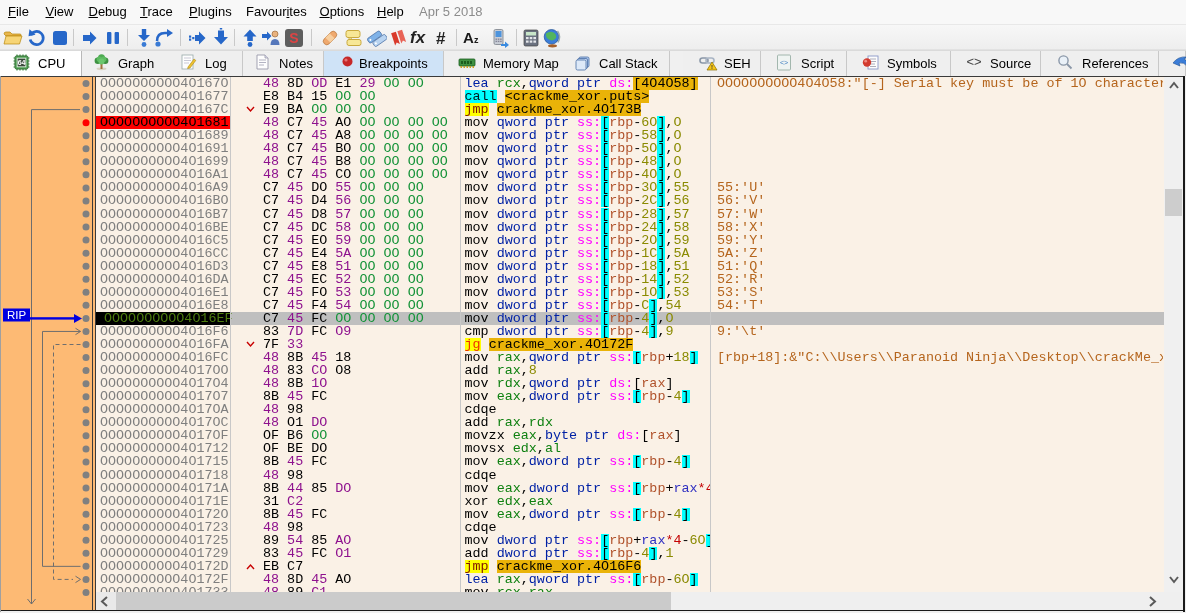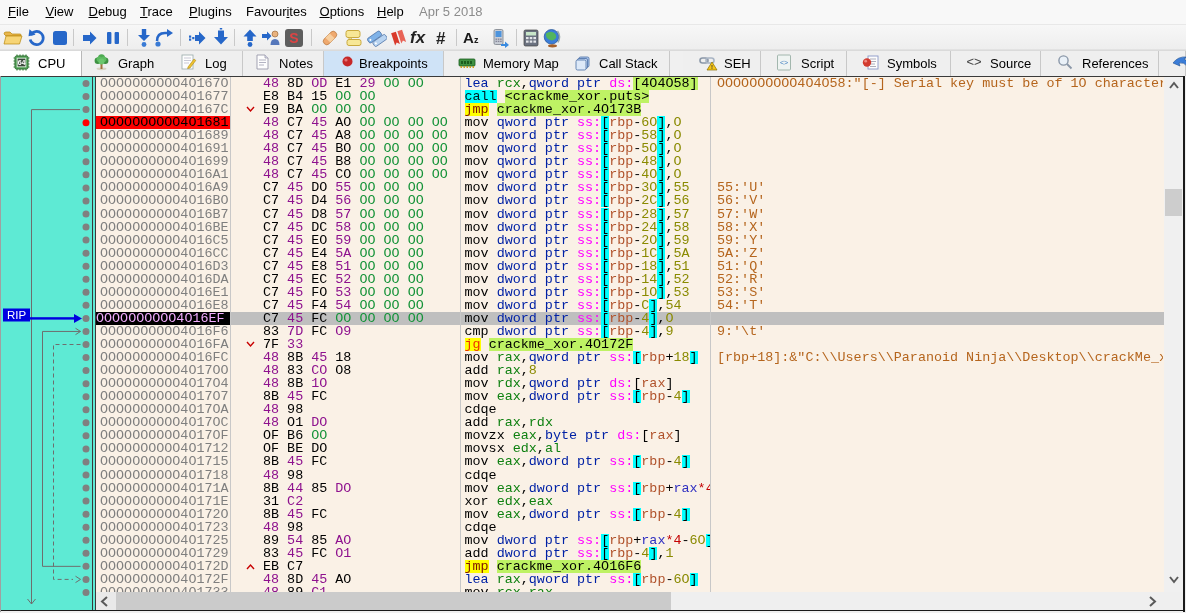--- a/index.html
+++ b/index.html
@@ -9,47 +9,47 @@
 #toolbar{position:absolute;left:0;top:24px;width:1186px;height:26px;background:linear-gradient(#F7F7F7,#EEEEEE);border-top:1px solid #E8E8E8;border-bottom:1px solid #E2E2E2}
 .tic{position:absolute}
 .tsep{position:absolute;top:4px;width:1px;height:17px;background:#C9C9C9}
 #tabbar{position:absolute;left:0;top:50px;width:1186px;height:25px;background:#F0F0F0;border-top:1px solid #DADADA}
 .tab{position:absolute;top:0;height:25px;background:#EFEFEF;border-right:1px solid #C8C8C8}
 .tsel{background:#FFFFFF;border-right:1px solid #B8B8B8}
 .thl{background:#CFE3F7}
 .ticon{position:absolute;top:3px}
 .tlabel{position:absolute;top:0;line-height:25px;font-size:13px;color:#000;white-space:nowrap}
 #topline{position:absolute;left:0;top:75.5px;width:1183px;height:1.5px;background:#3A3A3A}
-#sidebar{position:absolute;left:0;top:77px;width:96px;height:533px;background:#5eead4}
+#sidebar{position:absolute;left:0;top:77px;width:96px;height:533px;background:#fdba74}
 #sbsvg{position:absolute;left:0;top:0}
 #tblborder{position:absolute;left:92.2px;top:77px;width:1.2px;height:533px;background:#3A3A3A}
 #tblborder2{position:absolute;left:94.8px;top:77px;width:1.2px;height:533px;background:#3A3A3A}
 #table{position:absolute;left:96px;top:77px;width:1067.5px;height:533px;background:#FAF1E6;overflow:hidden;font-family:"Liberation Mono",monospace;font-size:13.4px}
 .row{position:absolute;left:0;width:1067.5px;height:13.05px;line-height:13.05px;white-space:pre}
 .row span{position:absolute;top:0;height:13.05px;line-height:13.05px}
 .a{left:4px;color:#7F7F7F}
 .abp{background:#FF0000;color:#000;left:0;padding-left:4px;width:134px}
-.arip{background:#000;color:#f0abfc;left:0;padding-left:0;width:134px}
+.arip{background:#000;color:#4d7c0f;left:0;padding-left:8px;width:134px}
 .b{left:167px;color:#000}
 .d{left:368.5px;width:245.5px;overflow:hidden;color:#000}
 .c{left:621px;width:446px;overflow:hidden;color:#B5651D}
 .band{position:absolute;left:0;top:0;width:1067.5px;height:13.05px;background:#BFBFBF}
 i{font-style:normal}
 i.k{color:#000}
 i.p{color:#8E118E}
 i.g{color:#169339}
 i.r{color:#0E8010}
 i.n{color:#0021A5}
 i.m{color:#FF00FF}
 i.bb{color:#B0522B}
 i.ix{color:#2F2FC1}
 i.sc{color:#C40000}
 i.v{color:#8A8A00}
 i.cy{color:#001820;background:#00FFFF}
-i.yl{color:#000;background:#bef264}
+i.yl{color:#000;background:#eab308}
 i.jy{color:#801500;background:#FFFF00}
 i.jr{color:#EE3000;background:#FFFF00}
 i.cb{color:#000;background:#00FFFF}
 .jarr{position:absolute;left:150px}
 .sep{position:absolute;top:77px;width:1px;height:515px;background:#C8C8C8}
 #vscroll{position:absolute;left:1163.5px;top:77px;width:19px;height:533px;background:#F0F0F0}
 #vthumb{position:absolute;left:1164.5px;top:189px;width:17px;height:27px;background:#CDCDCD}
 #hscroll{position:absolute;left:96px;top:592px;width:1087px;height:18px;background:#EFEFEF}
 #hbtn{position:absolute;left:96px;top:592px;width:20px;height:18px;background:#E9E9E9}
 #hthumb{position:absolute;left:116px;top:592px;width:555px;height:18px;background:#CBCBCB}

